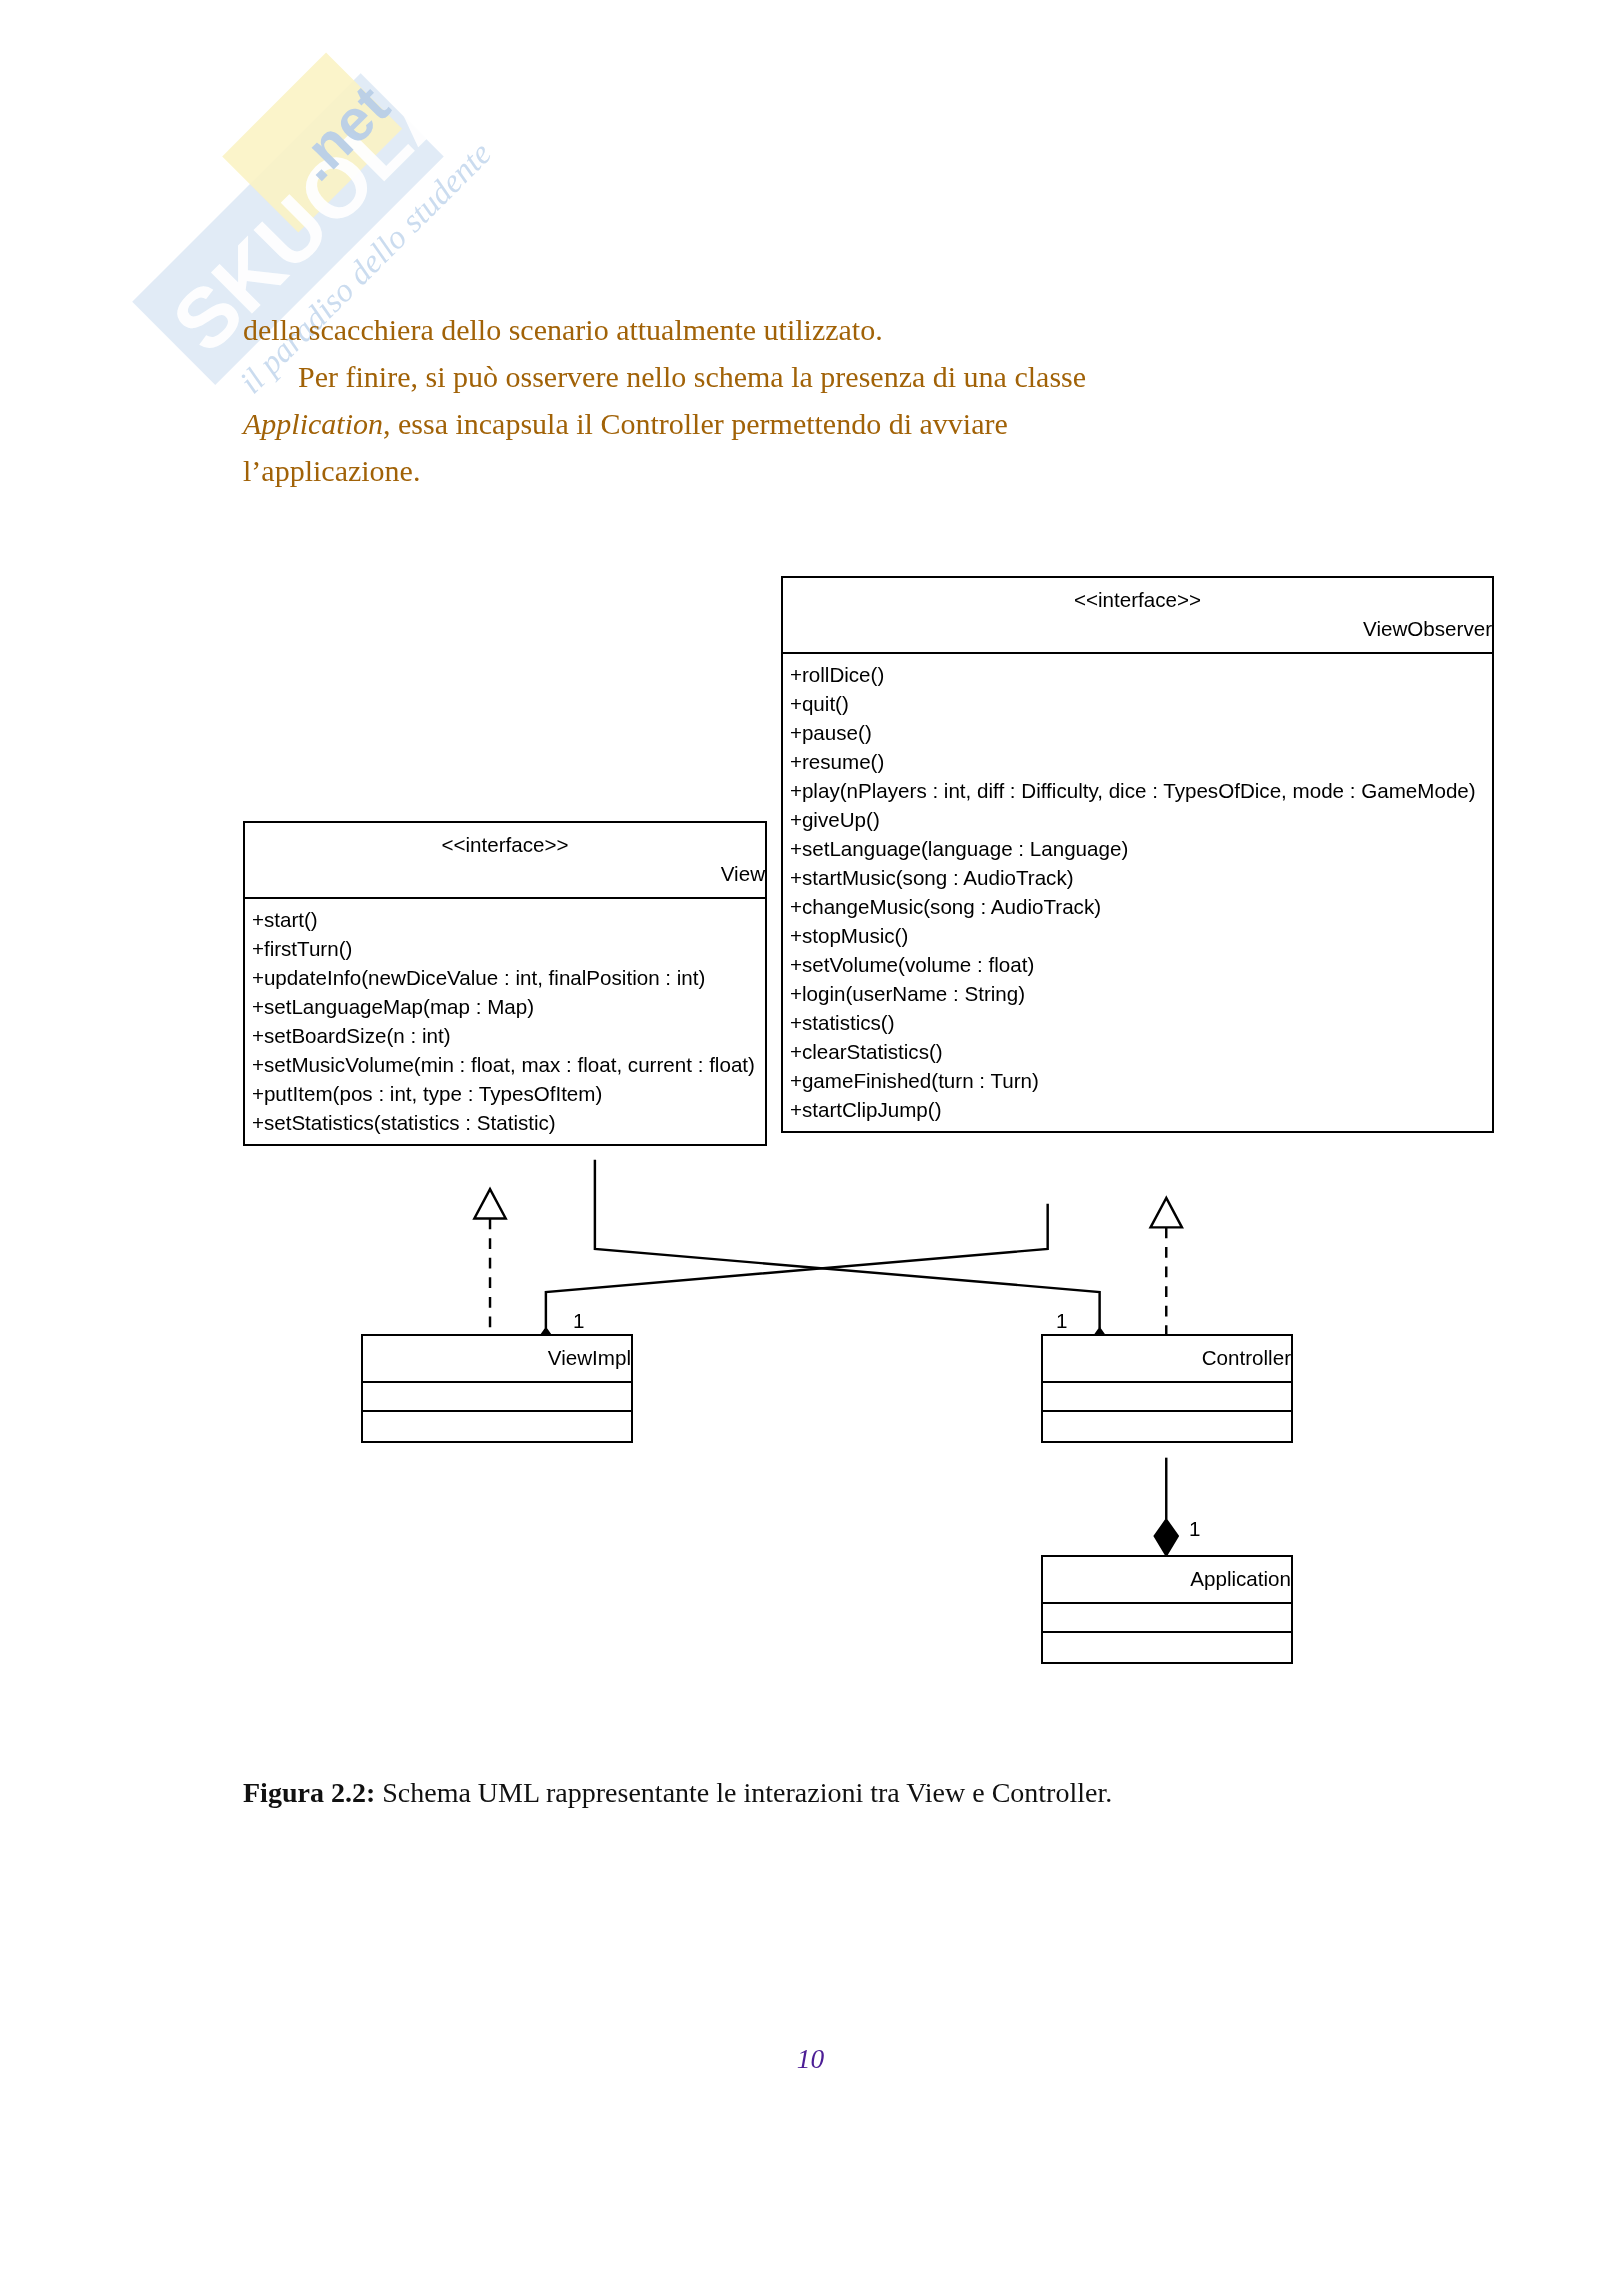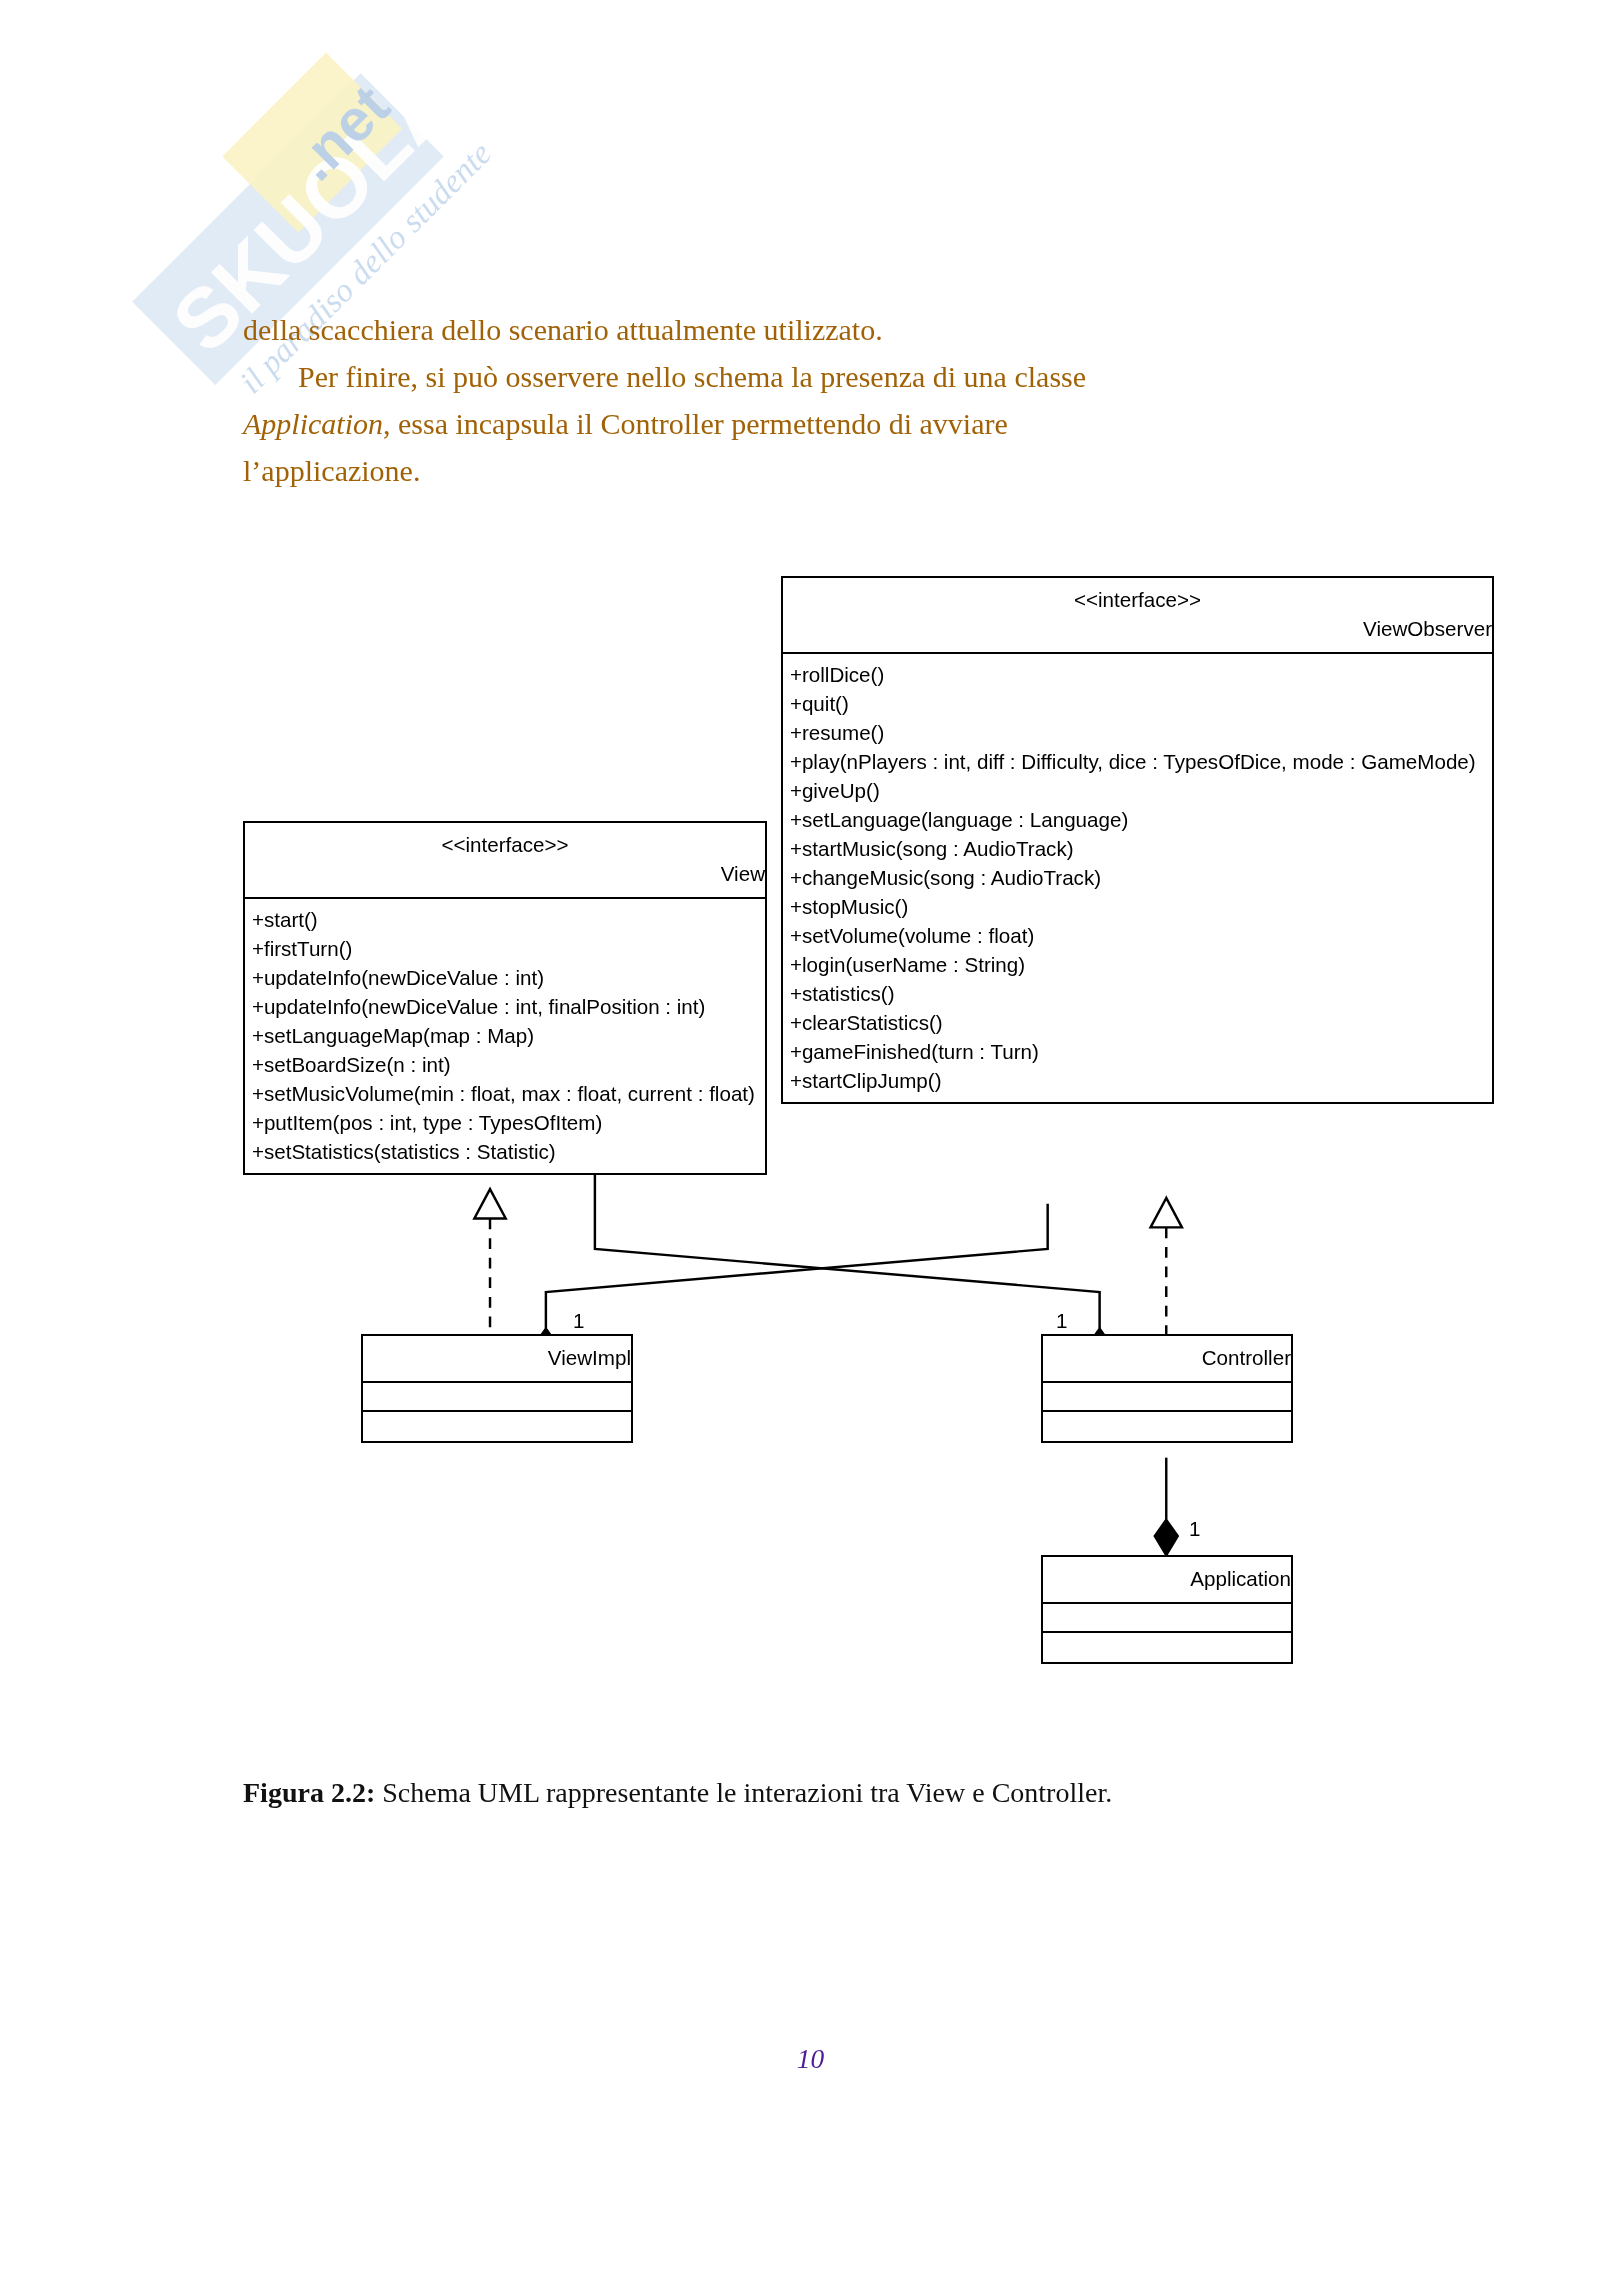--- a/index.html
+++ b/index.html
@@ -200,20 +200,21 @@
   <div class="mult" style="left:1189px; top:1517px;">1</div>
 
   <div class="uml-box" style="left:781px; top:576px; width:713px;">
     <div class="uml-header">
       <div class="uml-stereotype">&lt;&lt;interface&gt;&gt;</div>
       <div class="uml-name">ViewObserver</div>
     </div>
     <div class="uml-members">
       <div class="uml-member">+rollDice()</div>
       <div class="uml-member">+quit()</div>
+      <div class="uml-member">+pause()</div>
       <div class="uml-member">+resume()</div>
       <div class="uml-member">+play(nPlayers : int, diff : Difficulty, dice : TypesOfDice, mode : GameMode)</div>
       <div class="uml-member">+giveUp()</div>
       <div class="uml-member">+setLanguage(language : Language)</div>
       <div class="uml-member">+startMusic(song : AudioTrack)</div>
       <div class="uml-member">+changeMusic(song : AudioTrack)</div>
       <div class="uml-member">+stopMusic()</div>
       <div class="uml-member">+setVolume(volume : float)</div>
       <div class="uml-member">+login(userName : String)</div>
       <div class="uml-member">+statistics()</div>
@@ -224,21 +225,20 @@
   </div>
 
   <div class="uml-box" style="left:243px; top:821px; width:524px;">
     <div class="uml-header">
       <div class="uml-stereotype">&lt;&lt;interface&gt;&gt;</div>
       <div class="uml-name">View</div>
     </div>
     <div class="uml-members">
       <div class="uml-member">+start()</div>
       <div class="uml-member">+firstTurn()</div>
-      <div class="uml-member">+updateInfo(newDiceValue : int)</div>
       <div class="uml-member">+updateInfo(newDiceValue : int, finalPosition : int)</div>
       <div class="uml-member">+setLanguageMap(map : Map)</div>
       <div class="uml-member">+setBoardSize(n : int)</div>
       <div class="uml-member">+setMusicVolume(min : float, max : float, current : float)</div>
       <div class="uml-member">+putItem(pos : int, type : TypesOfItem)</div>
       <div class="uml-member">+setStatistics(statistics : Statistic)</div>
     </div>
   </div>
 
   <div class="uml-box" style="left:361px; top:1334px; width:272px;">

